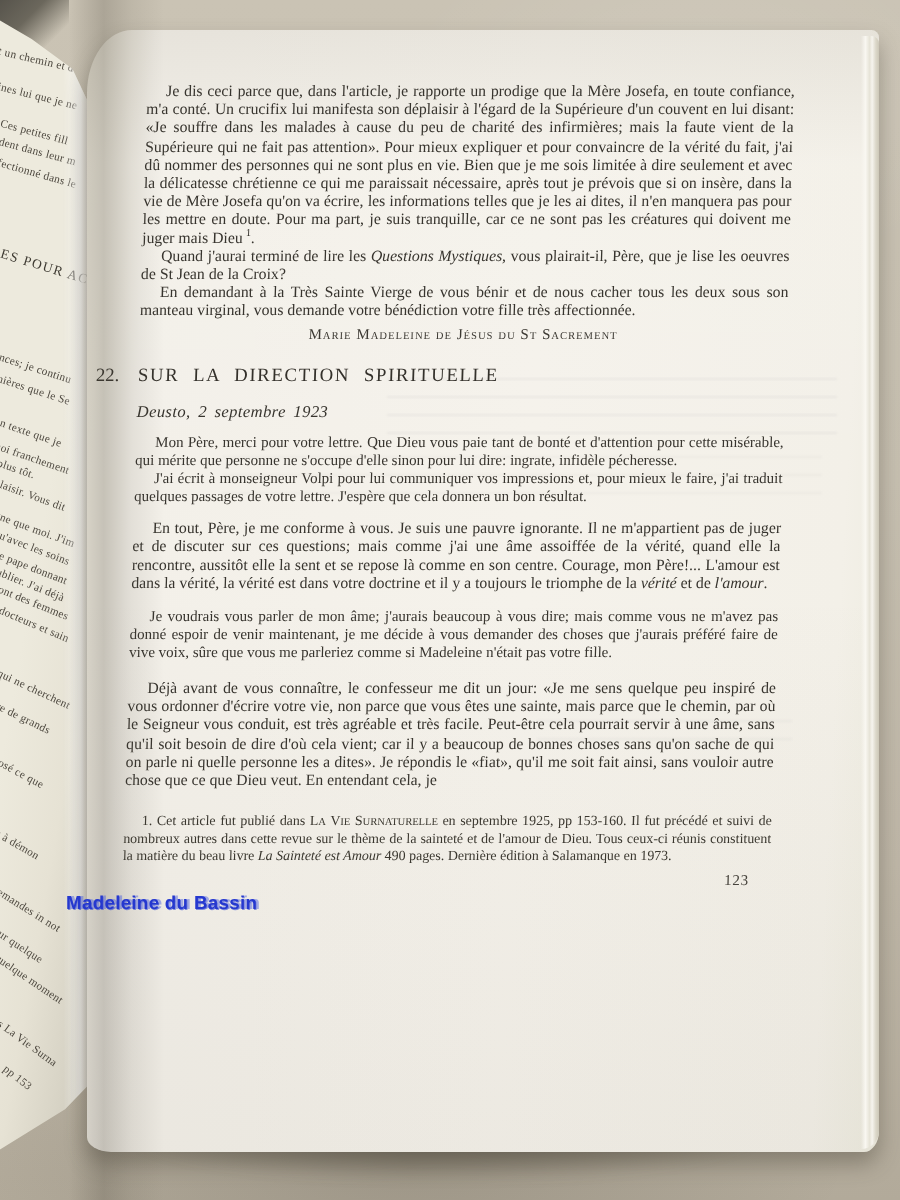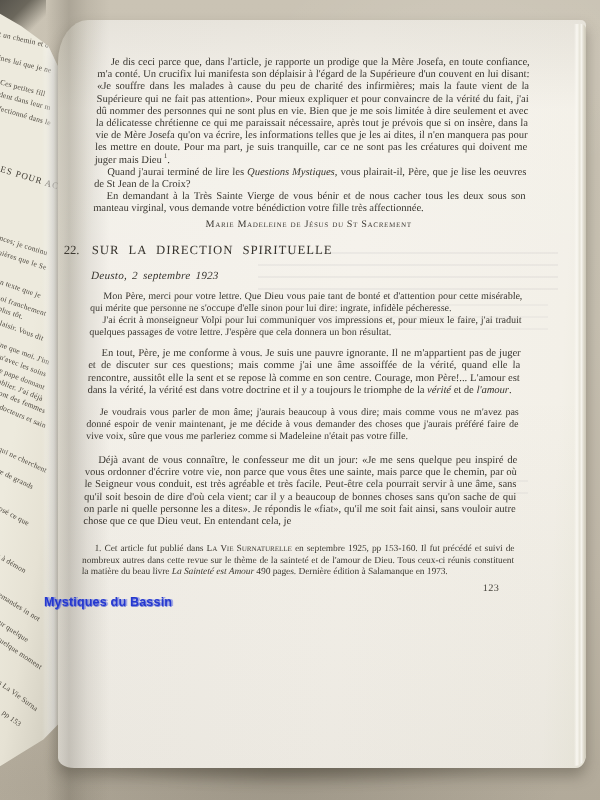--- a/index.html
+++ b/index.html
@@ -190,13 +190,13 @@
 
     <p class="para footnote"><span>1. Cet article fut publié dans </span><span class="sc">La Vie Surnaturelle</span><span> en septembre 1925, pp 153-160. Il fut précédé et suivi de nombreux autres dans cette revue sur le thème de la sainteté et de l'amour de Dieu. Tous ceux-ci réunis constituent la matière du beau livre </span><span class="em">La Sainteté est Amour</span><span> 490 pages. Dernière édition à Salamanque en 1973.</span></p>
 
     <p class="para pagenum">123</p>
 
   </div>
 </div>
 
 <div class="gutter"></div>
 
-<div class="watermark">Mystiques du Bassin</div>
+<div class="watermark">Madeleine du Bassin</div>
 
 </body></html>

